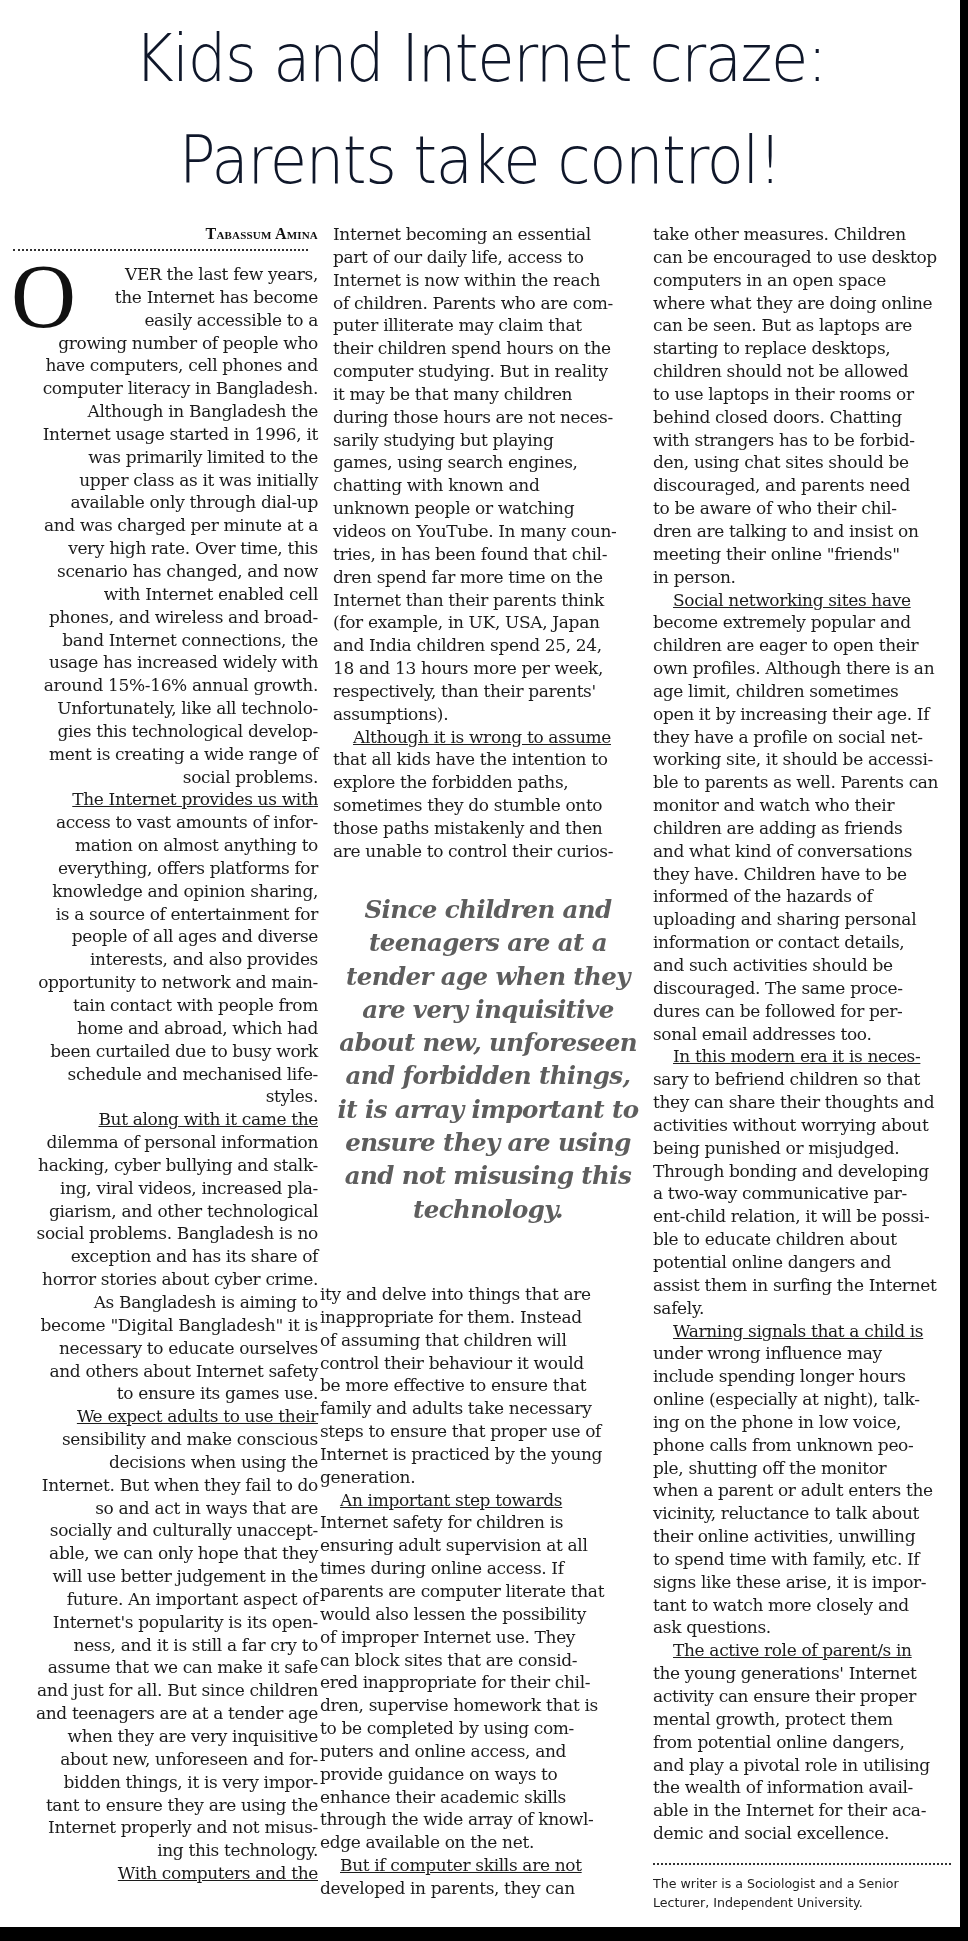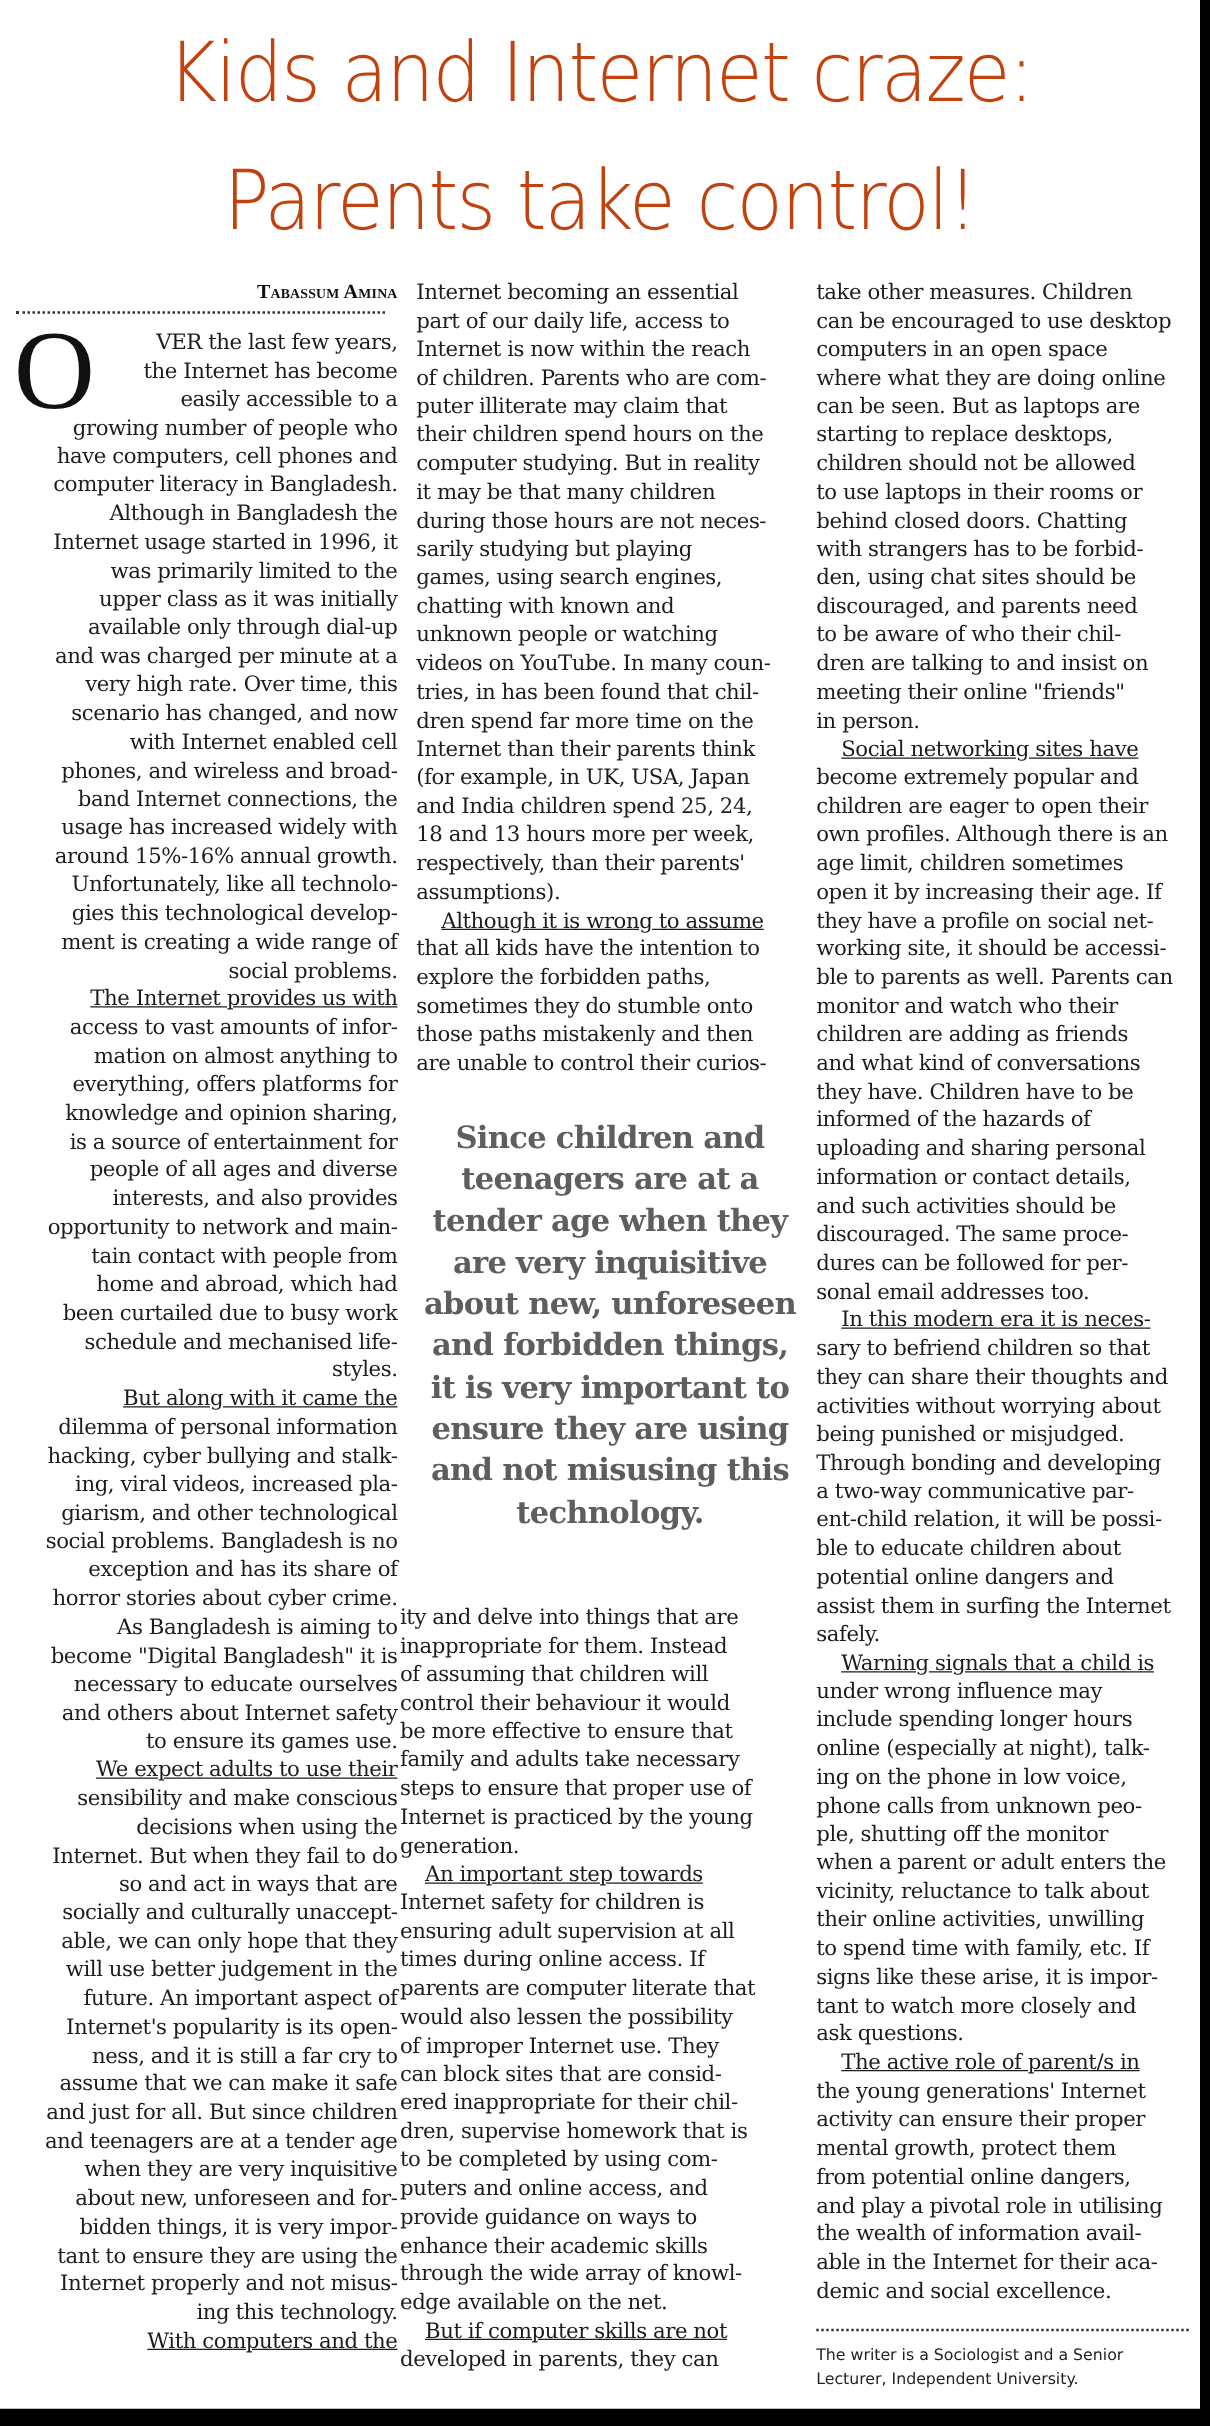--- a/index.html
+++ b/index.html
@@ -8,21 +8,21 @@
     background: #ffffff; color: #1a1a1a;
     font-family: "DejaVu Serif", "Liberation Serif", serif;
   }
   .right-bar { position: absolute; left: 960px; top: 0; width: 8px; height: 1941px; background: #000; }
   .bottom-bar { position: absolute; left: 0; top: 1927px; width: 968px; height: 14px; background: #000; }
 
   .headline {
     position: absolute; left: 0; top: 8px; width: 960px;
     text-align: center;
     font-family: "DejaVu Sans", "Liberation Sans", sans-serif;
-    font-weight: 200; font-size: 66px; line-height: 102px; color: #c2410c;
+    font-weight: 200; font-size: 66px; line-height: 102px; color: #0f172a;
     letter-spacing: -1.5px;
   }
   .headline span { display: block; transform: scaleX(0.92); }
 
   .col { position: absolute; top: 223px; width: 305px; }
   .col1 { left: 13px; text-align: right; }
   .col2 { left: 333px; width: 310px; }
   .col3 { left: 653px; width: 305px; }
 
   .line {
@@ -46,21 +46,21 @@
   .dropcap {
     position: absolute; left: -2px; top: -6px;
     font-family: "Liberation Serif", "DejaVu Serif", serif;
     font-size: 90px; line-height: 80px; color: #111;
   }
 
   .pullquote {
     position: absolute; left: 333px; top: 893px; width: 310px;
     text-align: center; color: #5e5e5e;
     font-family: "DejaVu Serif", "Liberation Serif", serif;
-    font-weight: bold;
+    font-style: italic; font-weight: bold;
     font-size: 24.5px; line-height: 33.3px; letter-spacing: -0.6px;
   }
   .pullquote span { display: block; white-space: nowrap; }
 
   .col2-lower { position: absolute; left: 320px; top: 1283px; width: 310px; }
 
   .footrule {
     position: absolute; left: 653px; top: 1863px; width: 298px;
     border-bottom: 2px dotted #333;
   }
@@ -197,21 +197,21 @@
 </div>
 
 <blockquote class="pullquote" style="margin:0;">
   <div>
       <span>Since children and</span>
       <span>teenagers are at a</span>
       <span>tender age when they</span>
       <span>are very inquisitive</span>
       <span>about new, unforeseen</span>
       <span>and forbidden things,</span>
-      <span>it is very important to</span>
+      <span>it is array important to</span>
       <span>ensure they are using</span>
       <span>and not misusing this</span>
       <span>technology.</span>
     </div>
 </blockquote>
 
 <div class="col2-lower">
   <div>
       <span class="line">ity and delve into things that are</span>
       <span class="line">inappropriate for them. Instead</span>

